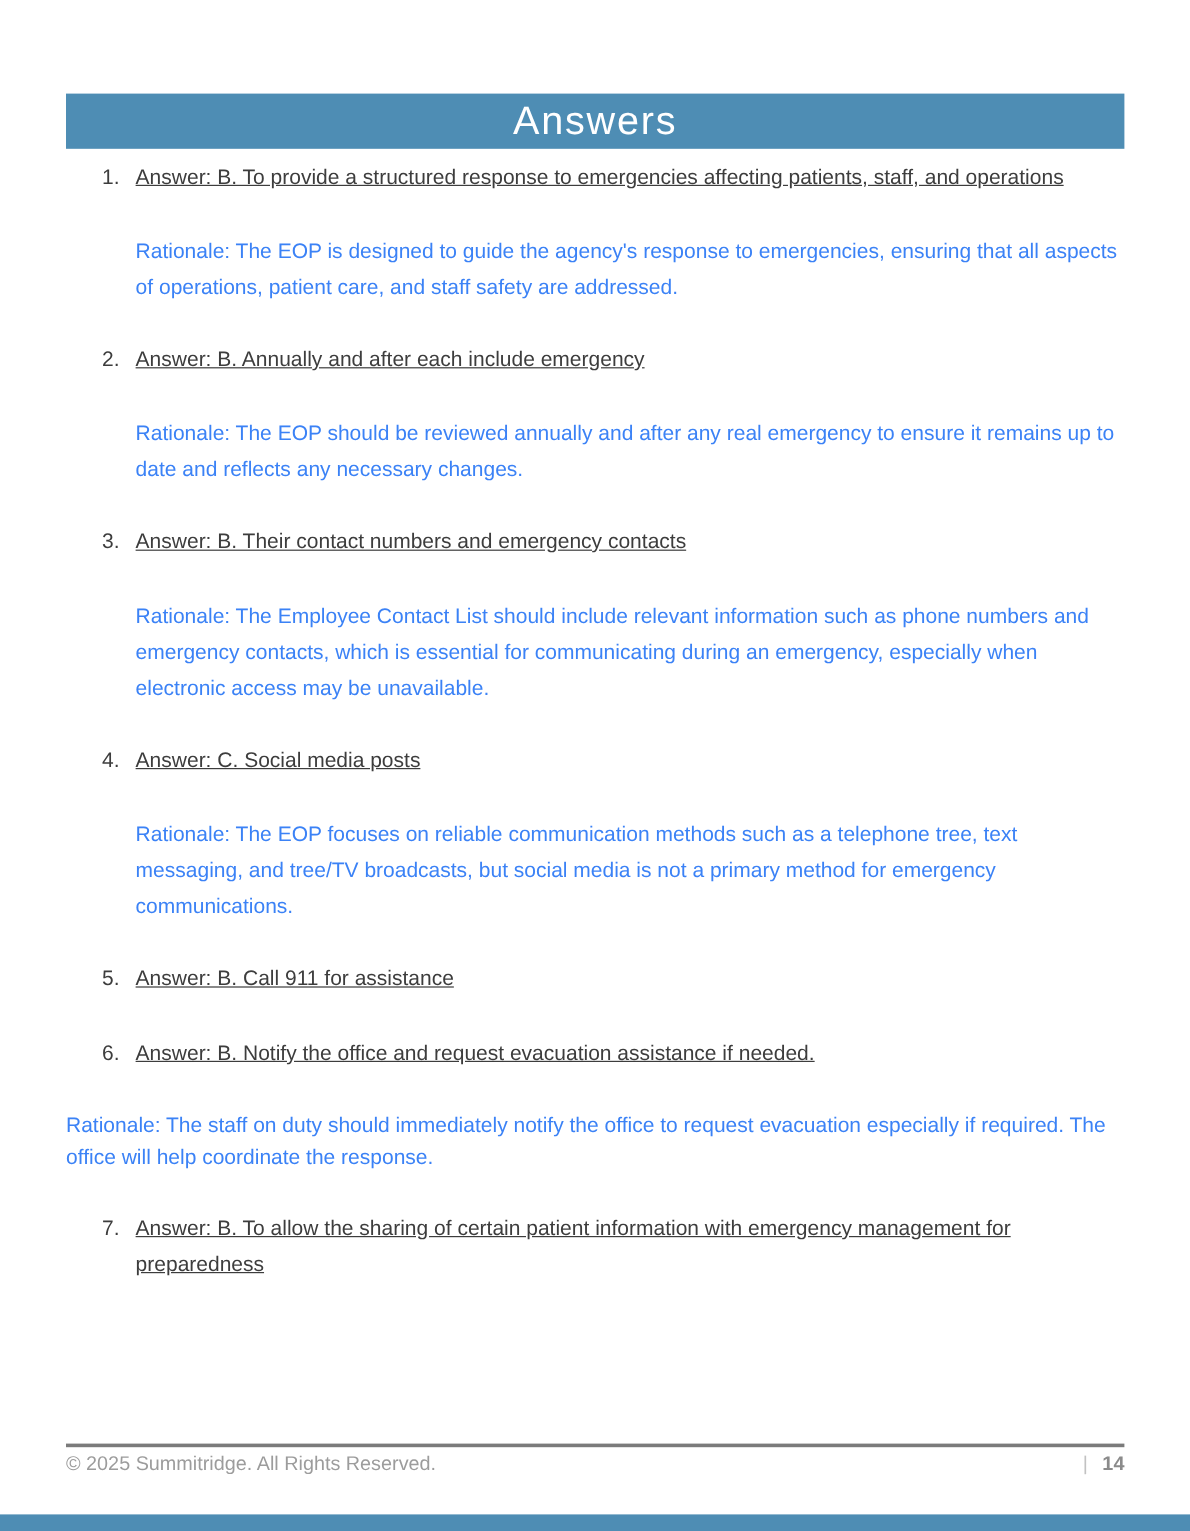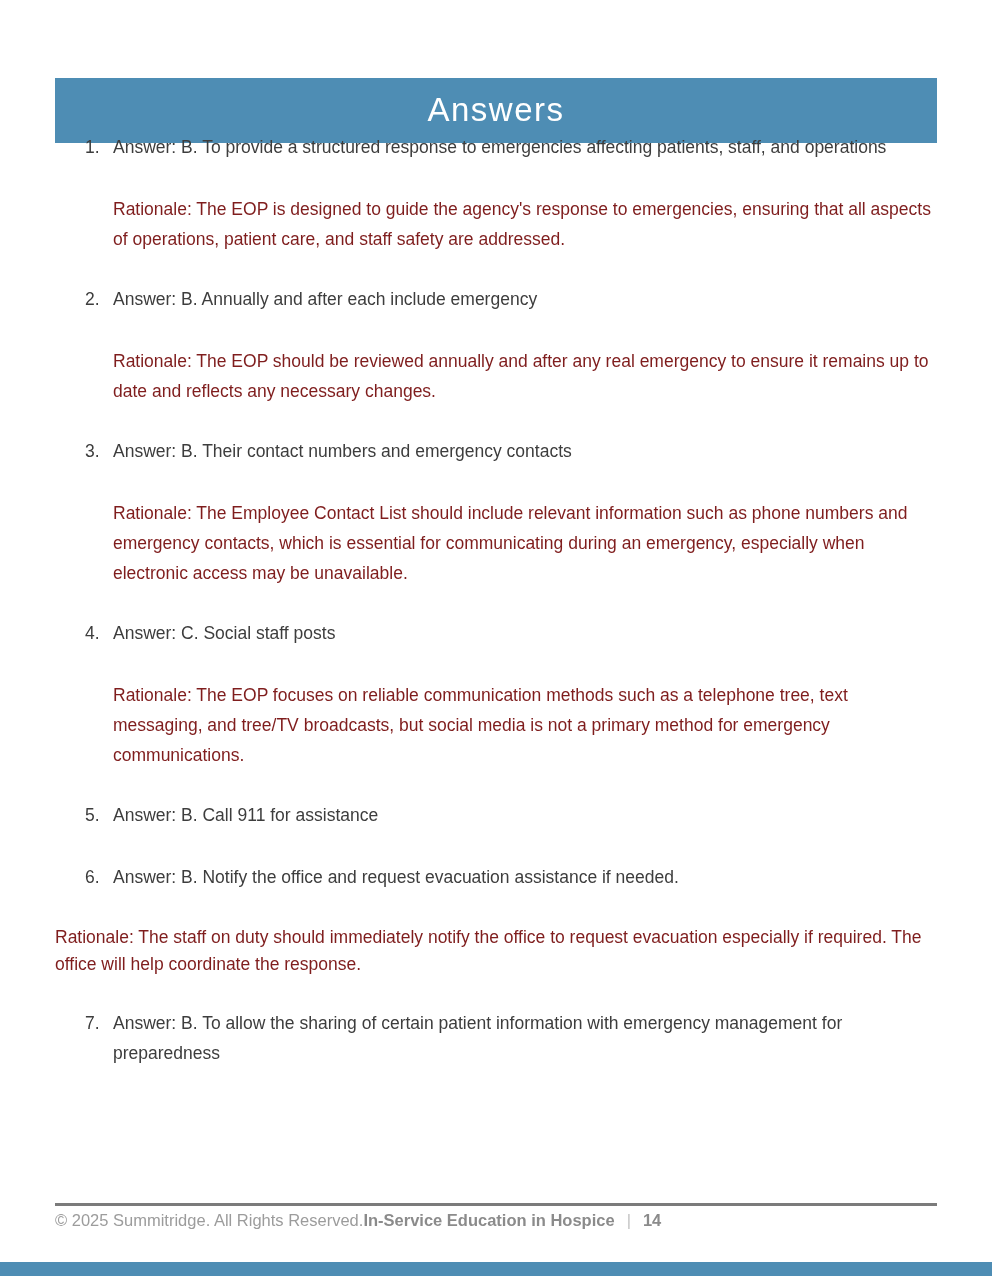--- a/index.html
+++ b/index.html
@@ -14,21 +14,21 @@
     position: relative;
     width: 992px; height: 1276px;
     background: #ffffff;
     overflow: hidden;
   }
 
   
   .header-bar {
     position: absolute;
     left: 55px; top: 78px;
-    width: 882px; height: 65px;
+    width: 882px; height: 46px;
     background: #4e8db4;
     display: flex; align-items: center; justify-content: center;
   }
   .header-title {
     color: #ffffff;
     font-size: 33px;
     font-weight: 400;
     letter-spacing: 1.5px;
     line-height: 1;
     padding-bottom: 2px;
@@ -41,44 +41,44 @@
     width: 882px;
   }
   .item { margin-bottom: 30px; }
   .answer-row { display: flex; margin-bottom: 32px; }
   .num {
     width: 28px; margin-left: 30px; flex-shrink: 0;
     font-size: 17.5px; line-height: 30px; color: #3d3d3d;
   }
   .answer {
     margin: 0; flex: 1;
-    font-size: 17.5px; line-height: 30px; color: #3d3d3d;
+    font-size: 17.5px; line-height: 30px; color: #3d3d3d; text-decoration: underline;
   }
   .rationale {
     margin: 0 0 0 58px;
-    font-size: 17.5px; line-height: 30px; color: #7f1d1d;
+    font-size: 17.5px; line-height: 30px; color: #3b82f6;
   }
   .rationale.flush {
     margin-left: 0;
     line-height: 27px;
   }
   .item:last-child .answer-row { margin-bottom: 0; }
 
   
   .footer-divider {
     position: absolute;
     left: 55px; top: 1203px;
     width: 882px; height: 3px;
     background: #7b7b7b;
   }
   .footer {
     position: absolute;
     left: 55px; top: 1209px;
     width: 882px;
-    display: flex; justify-content: flex-start; align-items: baseline;
+    display: flex; justify-content: space-between; align-items: baseline;
     font-size: 16.5px; line-height: 22px;
   }
   .footer-left { color: #9c9c9c; }
   .footer-right {
     color: #8b8b8b; font-weight: bold;
     display: flex; align-items: baseline;
   }
   .footer-sep {
     color: #c2c2c2; font-weight: 400;
     margin: 0 12px;
@@ -123,21 +123,21 @@
       <div class="answer-row">
         <span class="num">3.</span>
         <p class="answer">Answer: B. Their contact numbers and emergency contacts</p>
       </div>
       <p class="rationale">Rationale: The Employee Contact List should include relevant information such as phone numbers and emergency contacts, which is essential for communicating during an emergency, especially when electronic access may be unavailable.</p>
     </div>
 
     <div class="item">
       <div class="answer-row">
         <span class="num">4.</span>
-        <p class="answer">Answer: C. Social staff posts</p>
+        <p class="answer">Answer: C. Social media posts</p>
       </div>
       <p class="rationale">Rationale: The EOP focuses on reliable communication methods such as a telephone tree, text messaging, and tree/TV broadcasts, but social media is not a primary method for emergency communications.</p>
     </div>
 
     <div class="item">
       <div class="answer-row">
         <span class="num">5.</span>
         <p class="answer">Answer: B. Call 911 for assistance</p>
       </div>
     </div>
@@ -157,21 +157,20 @@
       </div>
     </div>
 
   </div>
 
   <div class="footer-divider"></div>
 
   <div class="footer">
     <span class="footer-left">© 2025 Summitridge. All Rights Reserved.</span>
     <span class="footer-right">
-      <span>In-Service Education in Hospice</span>
       <span class="footer-sep">|</span>
       <span>14</span>
     </span>
   </div>
 
   <div class="bottom-accent-bar"></div>
 
 </div>
 
 </body></html>

